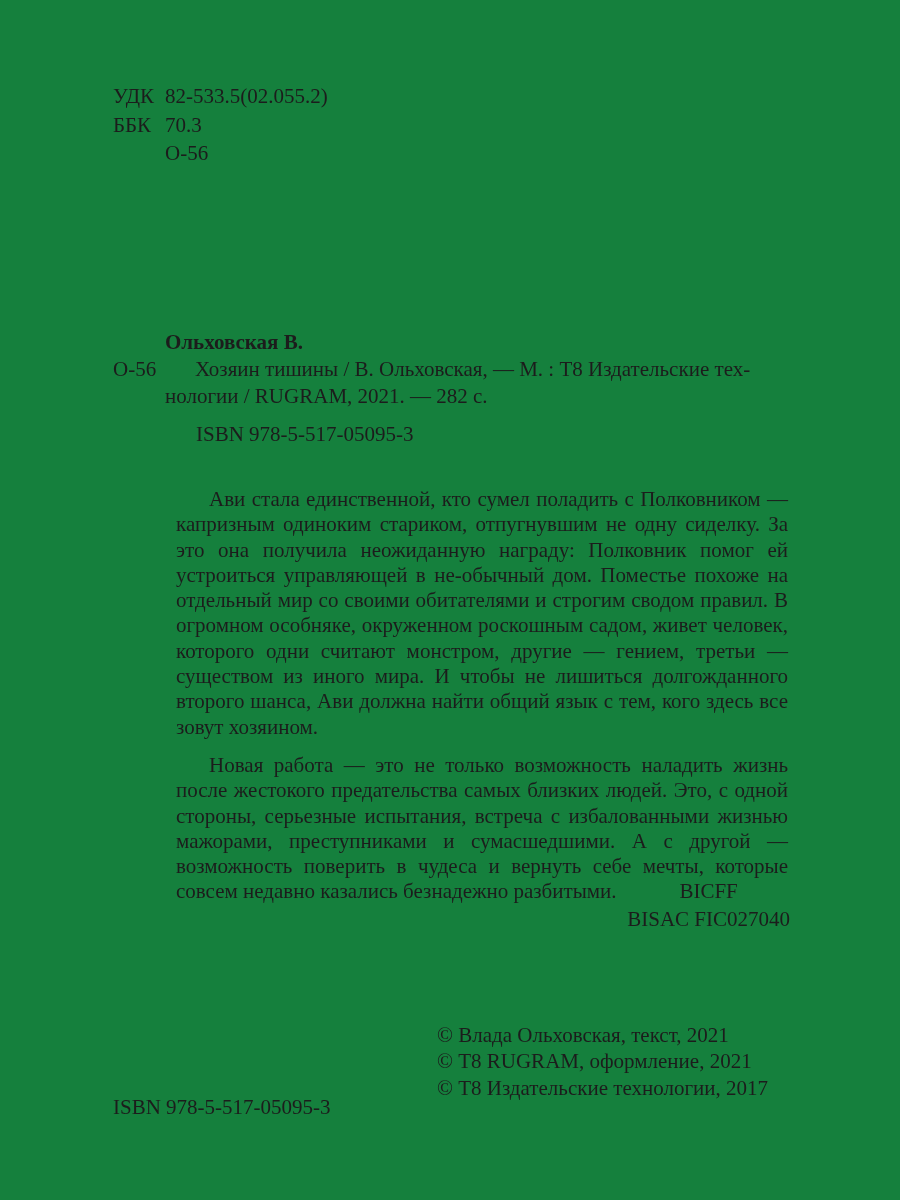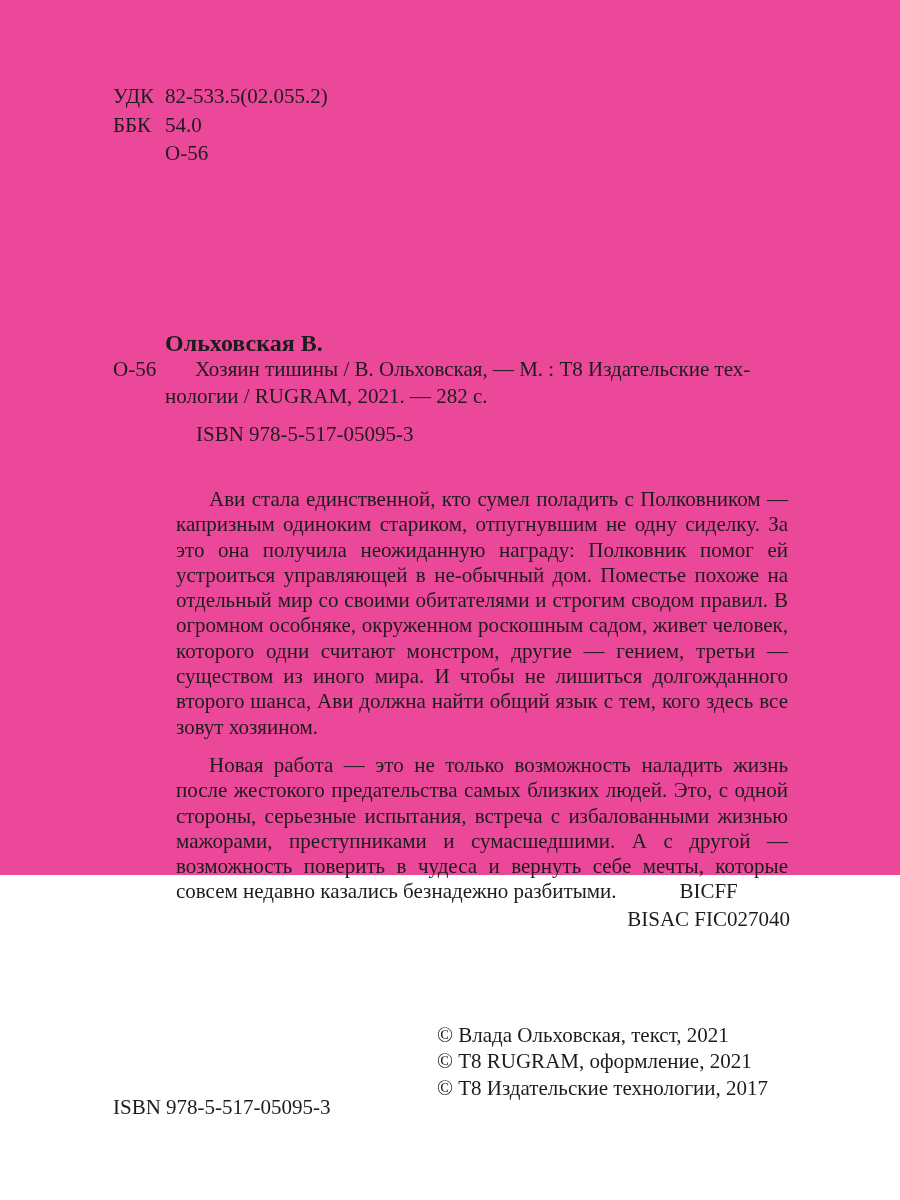--- a/index.html
+++ b/index.html
@@ -10,41 +10,41 @@
     width: 900px;
     height: 1200px;
     background: #ffffff;
     font-family: "Liberation Serif", "DejaVu Serif", serif;
     color: #1c1c1c;
     overflow: hidden;
   }
   .page {
     position: relative;
     width: 900px;
-    height: 875px;
-    background: #ec4899;
+    height: 1200px;
+    background: #15803d;
   }
 
   
   .udk-block {
     position: absolute;
     left: 113px;
     top: 82px;
     font-size: 21px;
     line-height: 28.5px;
   }
   .udk-row { display: flex; }
   .udk-row .lbl { width: 52px; }
 
   
   .author-heading {
     position: absolute;
     left: 165px;
     top: 330px;
-    font-size: 24px;
+    font-size: 21px;
     font-weight: bold;
   }
   .catalog-entry {
     position: absolute;
     left: 165px;
     top: 356px;
     width: 640px;
     font-size: 21px;
     line-height: 27px;
   }
@@ -109,21 +109,21 @@
 
 <div class="page">
 
   <div class="udk-block">
     <div class="udk-row">
       <span class="lbl">УДК</span>
       <span>82-533.5(02.055.2)</span>
     </div>
     <div class="udk-row">
       <span class="lbl">ББК</span>
-      <span>54.0</span>
+      <span>70.3</span>
     </div>
     <div class="udk-row">
       <span class="lbl"></span>
       <span>О-56</span>
     </div>
   </div>
 
   <div class="author-heading">Ольховская В.</div>
 
   <div class="catalog-entry">

